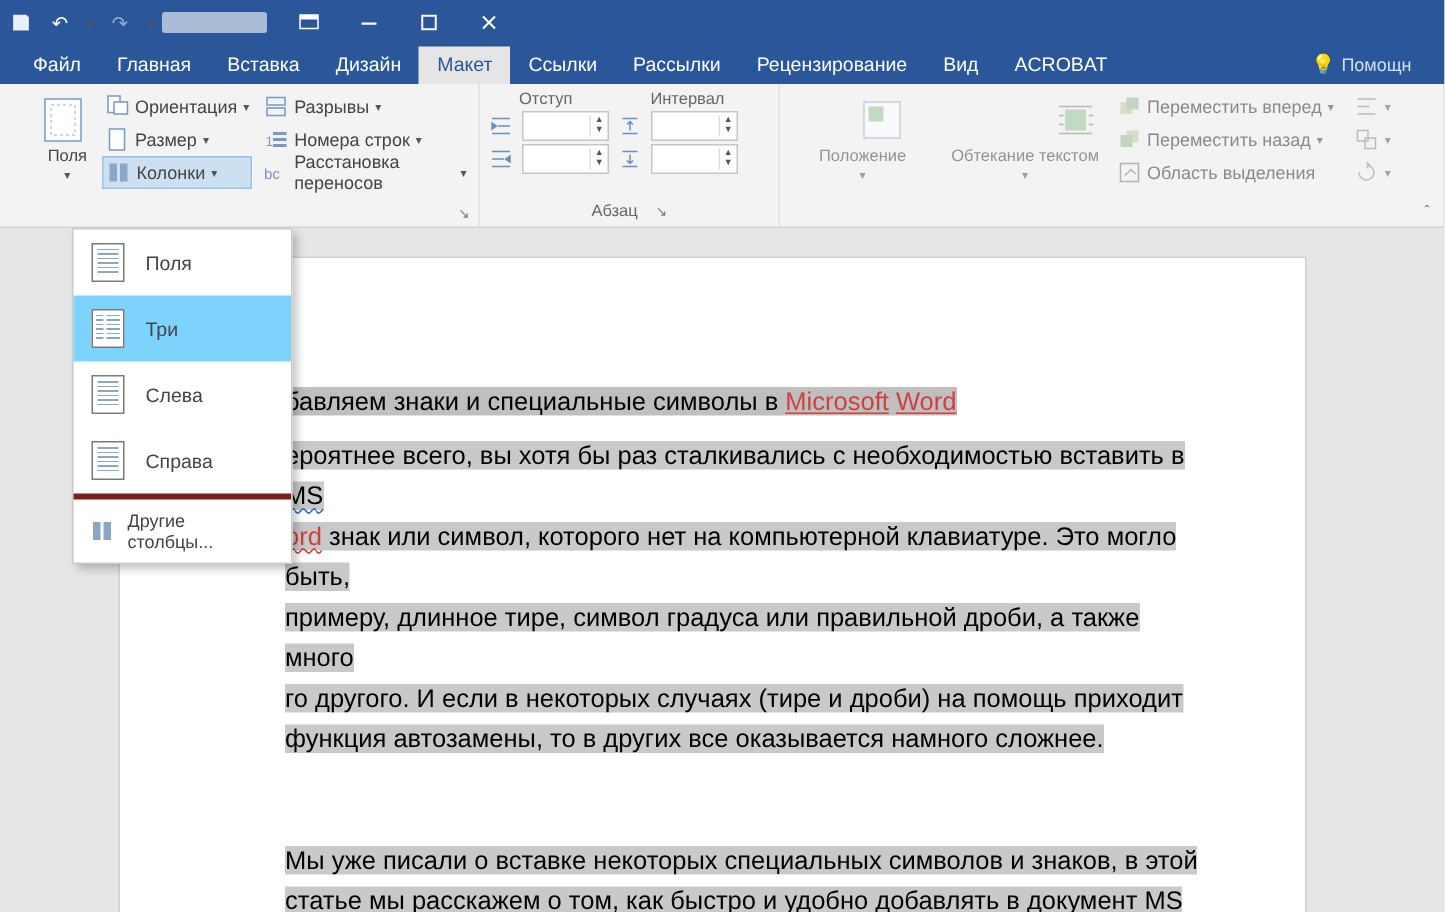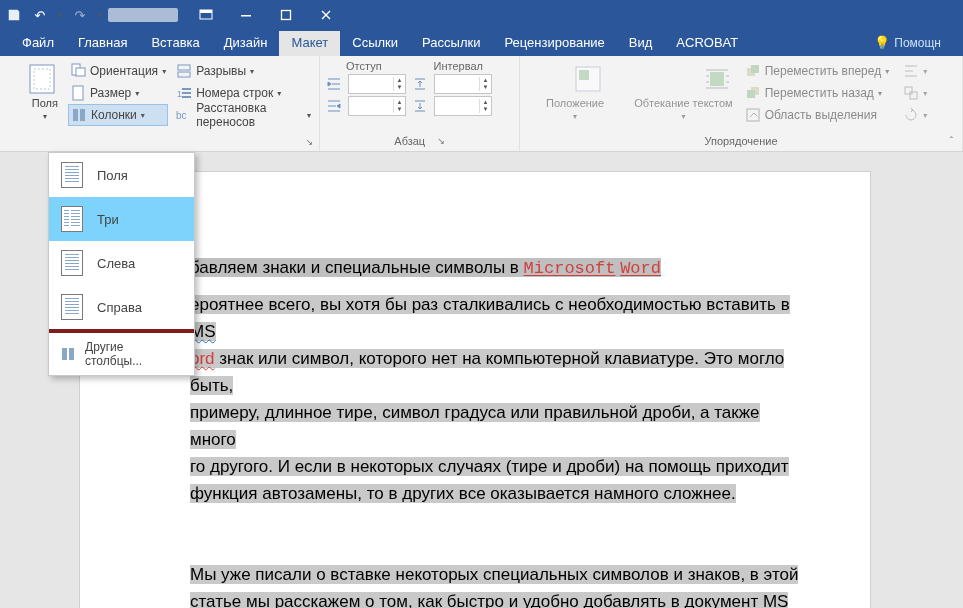--- a/index.html
+++ b/index.html
@@ -48,21 +48,21 @@
   .dd-ico .bar { position:absolute; top:3px; bottom:3px; background:repeating-linear-gradient(#8aa7c7 0 1px, transparent 1px 3px);}
   .dd-more { border-top:4px solid #7f1d1d; padding:7px 12px; font-size:12px; display:flex; align-items:center; gap:10px; color:#444;}
 
   
   .docarea { position:absolute; left:0; right:0; top:152px; bottom:0; background:#e6e6e6; overflow:hidden;}
   .page { position:absolute; left:80px; top:20px; width:790px; height:1000px; background:#fff; box-shadow:0 0 0 1px #cfcfcf; }
   .content { position:absolute; left:110px; top:84px; right:60px; font-family: Arial, sans-serif; font-size:17px; line-height:27px; color:#000;}
   mark { background:#c9c9c9; color:#000; }
   .heading { font-size:17px; line-height:24px; margin-bottom:10px;}
   .heading mark { background:#bfbfbf;}
-  .heading .ul { text-decoration: underline; font-family: Liberation Mono, monospace; }
+  .heading .ul { text-decoration: underline; }
   .sq { color:#cf4040; text-decoration: underline wavy #cf4040 1px; text-underline-offset:2px;}
   .bl { text-decoration: underline wavy #2a6fbf 1px; text-underline-offset:2px;}
 
   .collapse-caret { position:absolute; right:10px; bottom:4px; font-size:10px; color:#777;}
 
   svg { display:block; }
 </style>
 </head>
 <body>
 
@@ -343,23 +343,20 @@
             <span class="ico">
               <svg width="16" height="16">
                 <path d="M8 3a5 5 0 1 1-5 5" fill="none" stroke="#888"></path>
                 <path d="M8 1l2 2-2 2" fill="none" stroke="#888"></path>
               </svg>
             </span>
             <span class="arrow-dn">▾</span>
           </div>
       </div>
     </div>
-    <div class="group-title">
-        <span>Упорядочение</span>
-      </div>
   </div>
 
   <span class="collapse-caret">ˆ</span>
 </div>
 
 <div class="docarea">
   <div class="page">
     <div class="content">
       <div class="heading">
         <mark><span>бавляем знаки и специальные символы в </span><span class="sq ul">Microsoft</span> <span class="sq ul">Word</span></mark>

